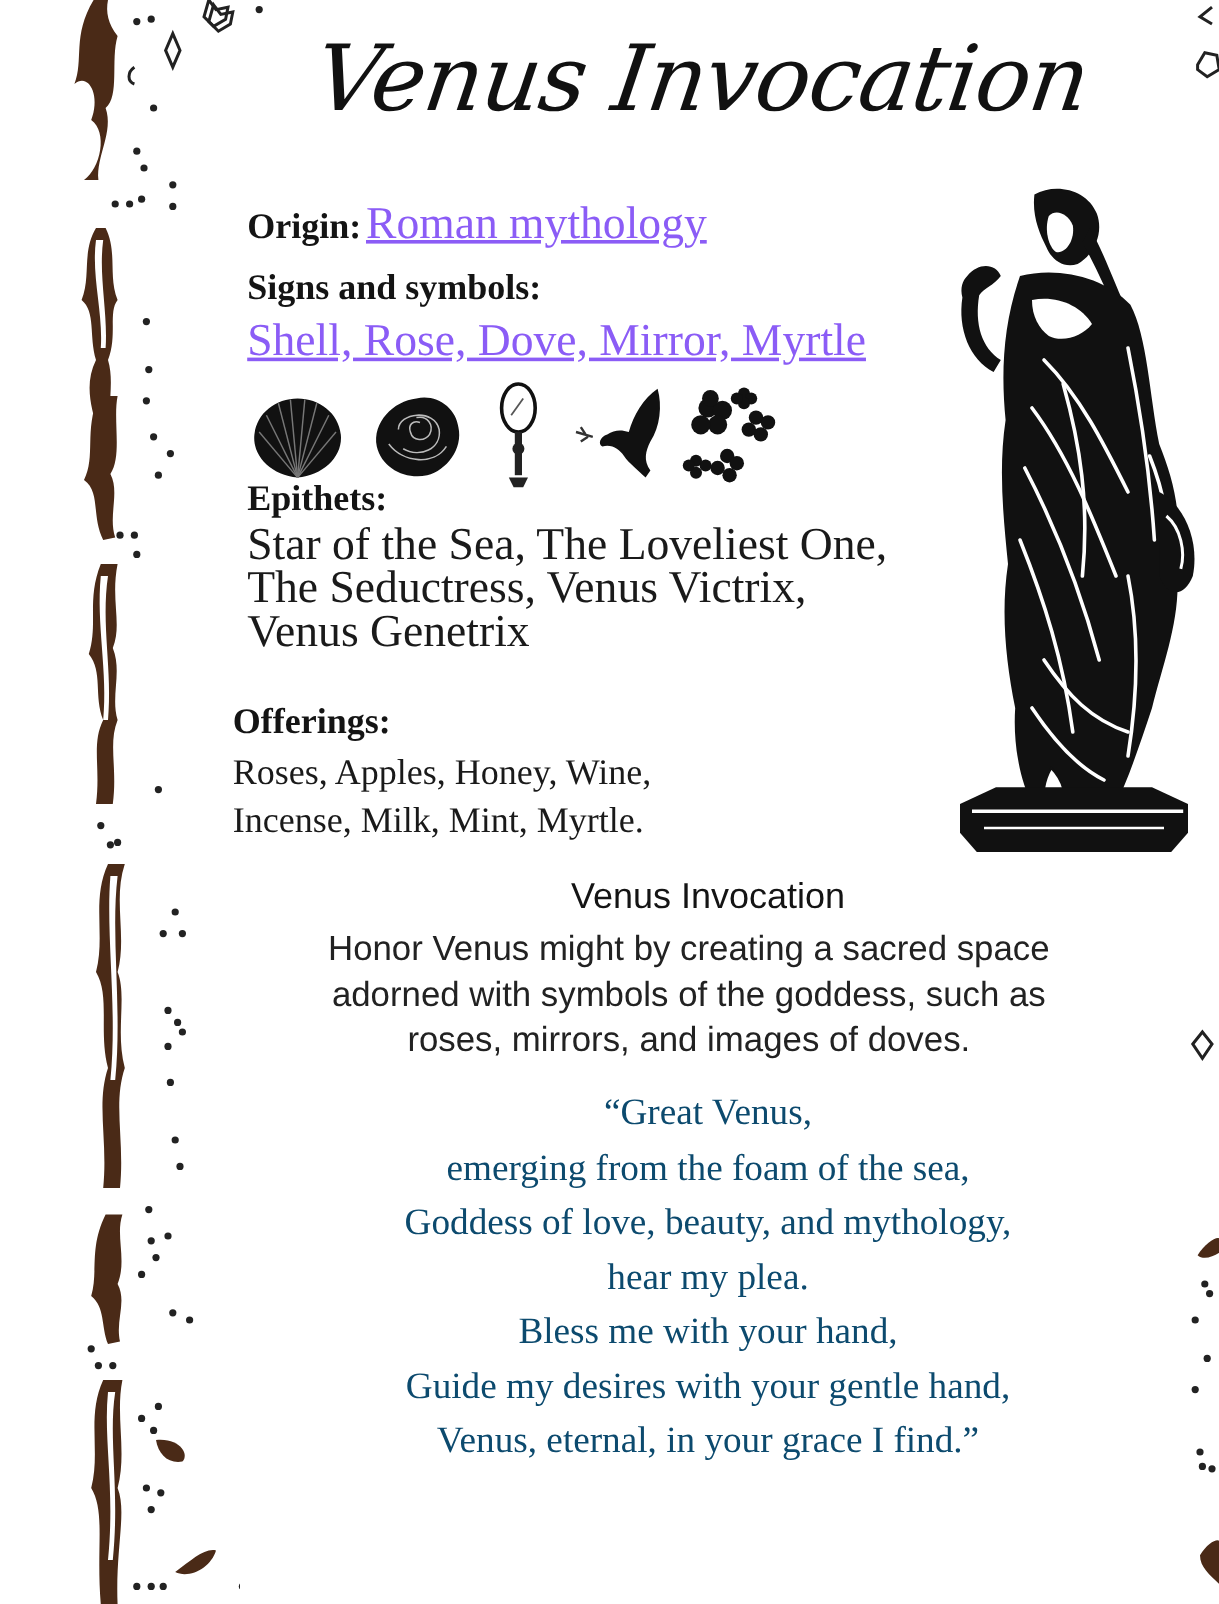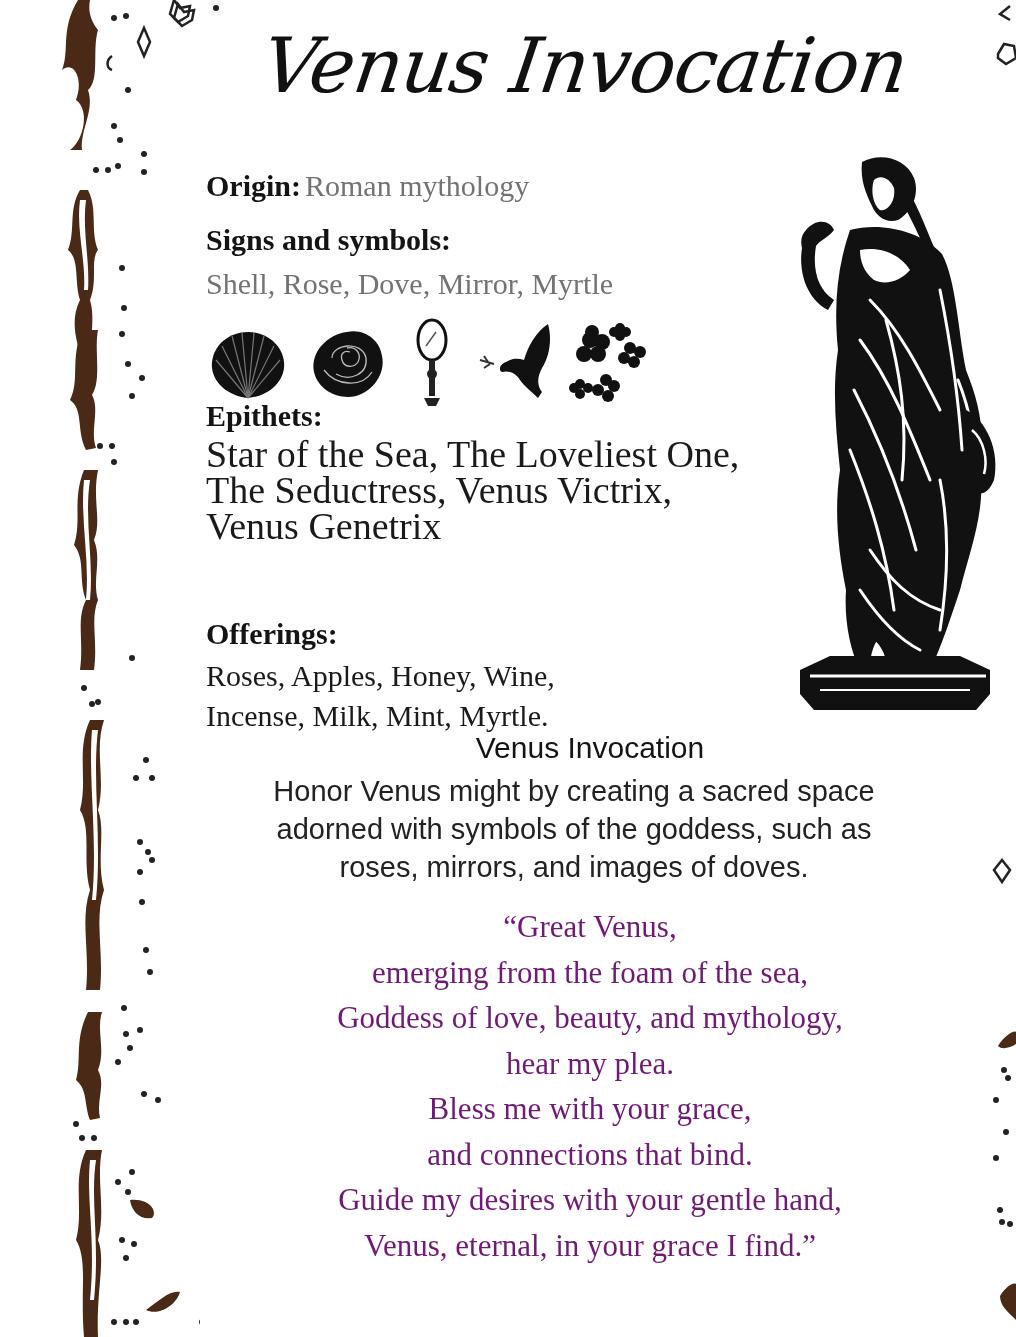--- a/index.html
+++ b/index.html
@@ -21,54 +21,54 @@
     text-align: center;
     font-family: "DejaVu Serif", "Liberation Serif", serif;
     font-style: italic; font-size: 76px; letter-spacing: -1px;
     line-height: 120px; color: #111;
     transform: skewX(-8deg);
   }
 
   
   .info { position: absolute; left: 206px; top: 166px; width: 560px; }
   .field-label { font-weight: bold; font-size: 30px; color: #141414; }
-  .field-value { font-size: 30px; color: #737373; }
+  .field-value { font-size: 38px; color: #8b5cf6; text-decoration: underline; }
   .line { line-height: 40px; white-space: nowrap; }
   .row-origin { position: absolute; top: 0; }
   .row-signs-label { position: absolute; top: 54px; }
   .row-signs-value { position: absolute; top: 98px; }
 
   .symbols { position: absolute; left: 206px; top: 318px; width: 450px; height: 92px; }
   .symbol { position: absolute; top: 0; height: 92px; }
 
   .epithets { position: absolute; left: 206px; top: 396px; width: 560px; }
   .epithets .label { line-height: 40px; }
   .epithets .val { line-height: 36px; font-size: 38px; }
 
-  .offerings { position: absolute; left: 206px; top: 580px; width: 560px; margin-top: 32px; }
+  .offerings { position: absolute; left: 194px; top: 580px; width: 560px; }
   .offerings .label { line-height: 44px; }
   .offerings .val { line-height: 40px; font-size: 30px; }
 
   
   .statue { position: absolute; left: 790px; top: 150px; width: 220px; height: 580px; }
 
   
   .inv-heading {
     position: absolute; left: 220px; top: 728px; width: 740px;
     text-align: center; font-family: "Liberation Sans", "DejaVu Sans", sans-serif;
     font-size: 30px; line-height: 40px; color: #141414;
   }
   .inv-desc {
     position: absolute; left: 204px; top: 772px; width: 740px;
     text-align: center; font-family: "Liberation Sans", "DejaVu Sans", sans-serif;
     font-size: 29px; line-height: 38px; color: #222;
   }
   .poem {
     position: absolute; left: 220px; top: 904px; width: 740px;
-    text-align: center; font-size: 31px; line-height: 45.5px; color: #701a75;
+    text-align: center; font-size: 31px; line-height: 45.5px; color: #0c4a6e;
   }
   .poem div { white-space: nowrap; }
 </style>
 </head>
 <body>
 
 <div class="page">
 
   <svg class="border-left" viewBox="0 0 160 1337">
     <g fill="#4a2a17">
@@ -304,18 +304,17 @@
     <div>Honor Venus might by creating a sacred space</div>
     <div>adorned with symbols of the goddess, such as</div>
     <div>roses, mirrors, and images of doves.</div>
   </div>
 
   <div class="poem">
     <div>“Great Venus,</div>
     <div>emerging from the foam of the sea,</div>
     <div>Goddess of love, beauty, and mythology,</div>
     <div>hear my plea.</div>
-    <div>Bless me with your grace,</div>
-    <div>and connections that bind.</div>
+    <div>Bless me with your hand,</div>
     <div>Guide my desires with your gentle hand,</div>
     <div>Venus, eternal, in your grace I find.”</div>
   </div>
 </div>
 
 </body></html>

